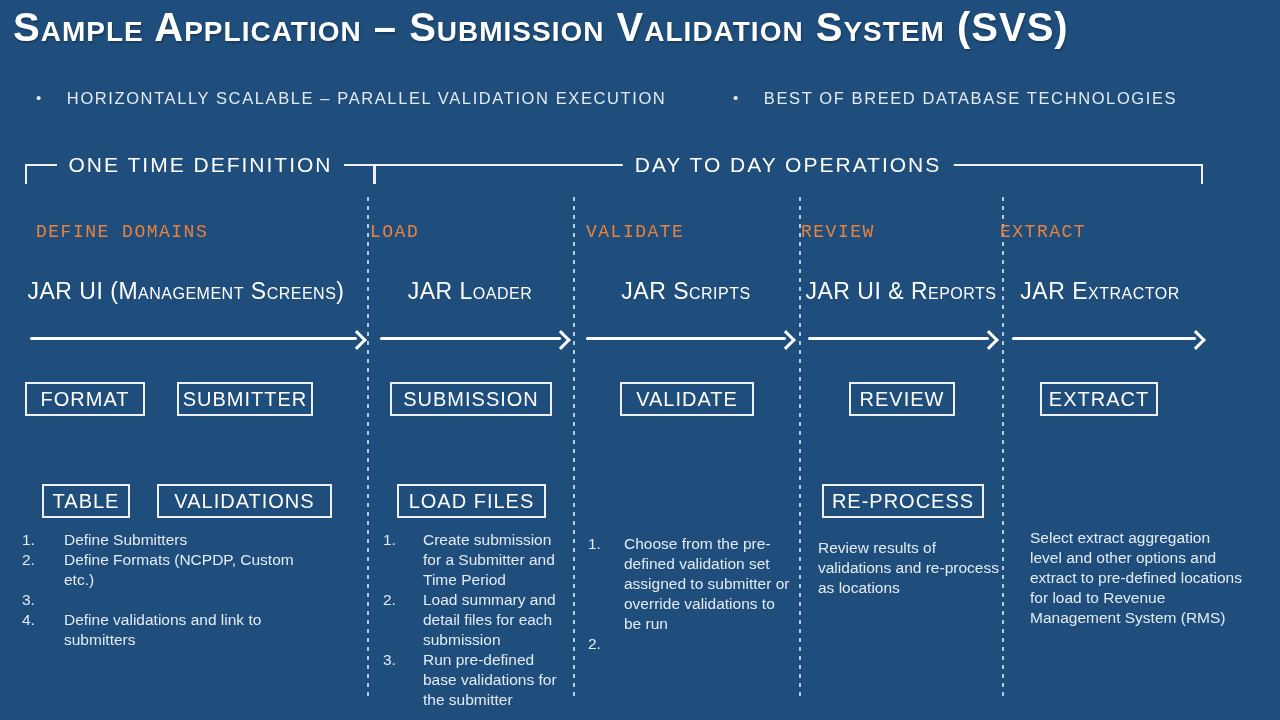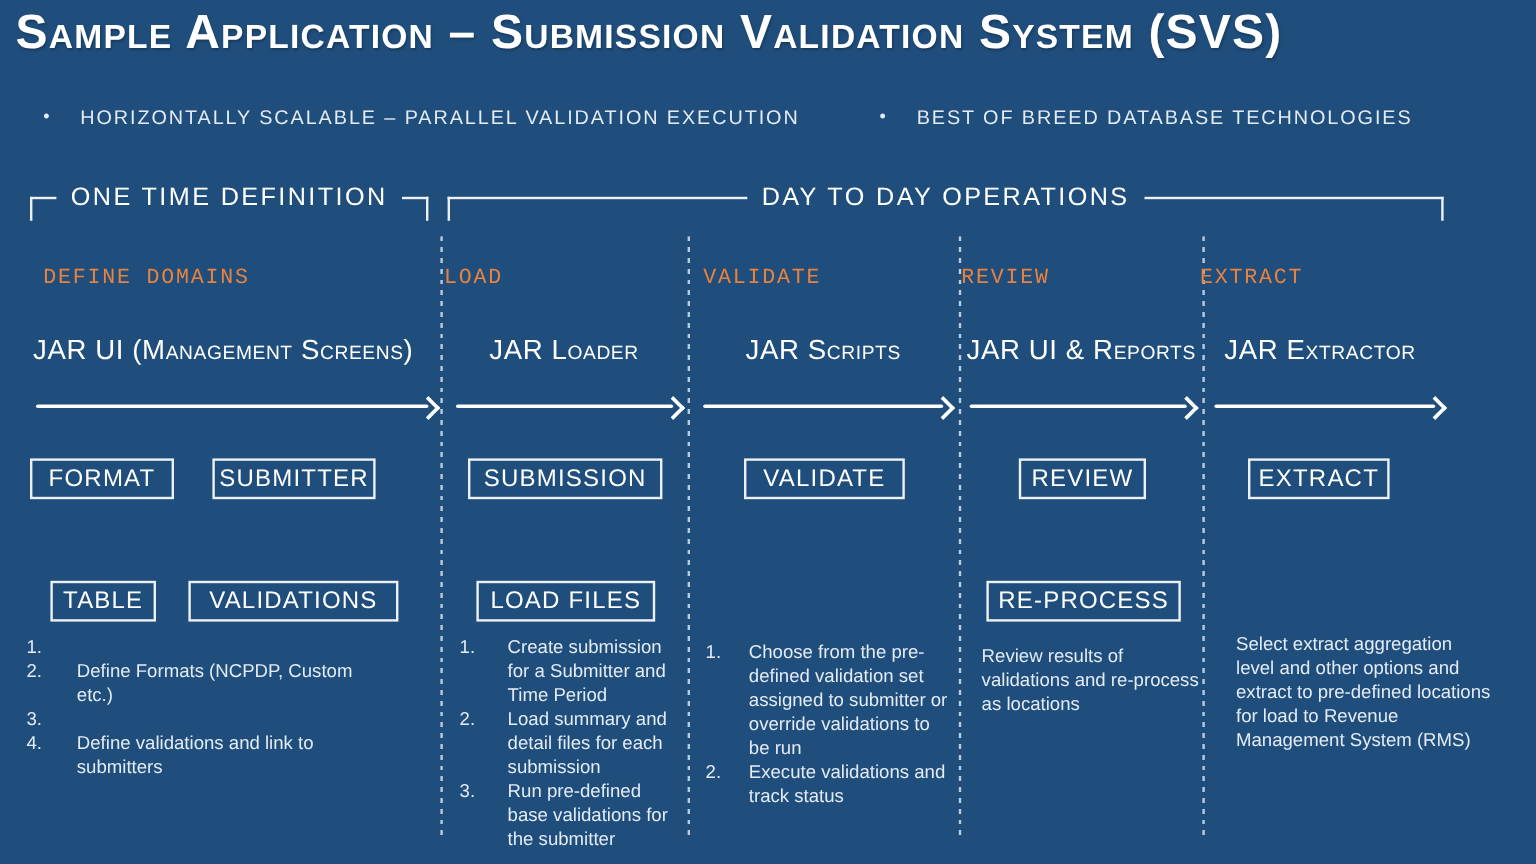--- a/index.html
+++ b/index.html
@@ -91,21 +91,21 @@
 
 <div class="abs bullet" style="left:36px;">
   <span class="dot">•</span>
   <span>HORIZONTALLY SCALABLE – PARALLEL VALIDATION EXECUTION</span>
 </div>
 <div class="abs bullet" style="left:733px;">
   <span class="dot">•</span>
   <span>BEST OF BREED DATABASE TECHNOLOGIES</span>
 </div>
 
-<div class="abs bracket" style="left:25px;width:328px;">
+<div class="abs bracket" style="left:25px;width:328px;padding-left:19px;">
   <span class="lbl">ONE TIME DEFINITION</span>
 </div>
 <div class="abs bracket" style="left:373px;width:826px;">
   <span class="lbl">DAY TO DAY OPERATIONS</span>
 </div>
 
 <div class="abs vline" style="left:367px;"></div>
 <div class="abs vline" style="left:573px;"></div>
 <div class="abs vline" style="left:799px;"></div>
 <div class="abs vline" style="left:1002px;"></div>
@@ -151,20 +151,21 @@
 <div class="abs box row1" style="left:1040px;width:118px;">EXTRACT</div>
 
 <div class="abs box row2" style="left:42px;width:88px;">TABLE</div>
 <div class="abs box row2" style="left:157px;width:175px;">VALIDATIONS</div>
 <div class="abs box row2" style="left:397px;width:149px;">LOAD FILES</div>
 <div class="abs box row2" style="left:822px;width:162px;">RE-PROCESS</div>
 
 <div class="abs steps" style="left:22px;top:530px;width:340px;">
   <div class="step">
     <span class="num" style="width:42px;">1.</span>
+    <span class="txt" style="width:250px;">Define Submitters</span>
   </div>
   <div class="step">
     <span class="num" style="width:42px;">2.</span>
     <span class="txt" style="width:250px;">Define Formats (NCPDP, Custom etc.)</span>
   </div>
   <div class="step">
     <span class="num" style="width:42px;">3.</span>
   </div>
   <div class="step">
     <span class="num" style="width:42px;">4.</span>
@@ -187,19 +188,18 @@
   </div>
 </div>
 
 <div class="abs steps" style="left:588px;top:534px;width:210px;">
   <div class="step">
     <span class="num" style="width:36px;">1.</span>
     <span class="txt" style="width:172px;">Choose from the pre-defined validation set assigned to submitter or override validations to be run</span>
   </div>
   <div class="step">
     <span class="num" style="width:36px;">2.</span>
-    <span class="txt" style="width:172px;">Execute validations and track status</span>
   </div>
 </div>
 
 <div class="abs note" style="left:818px;top:538px;width:182px;">Review results of validations and re-process as locations</div>
 
 <div class="abs note" style="left:1030px;top:528px;width:216px;">Select extract aggregation level and other options and extract to pre-defined locations for load to Revenue Management System (RMS)</div>
 
 </body></html>

